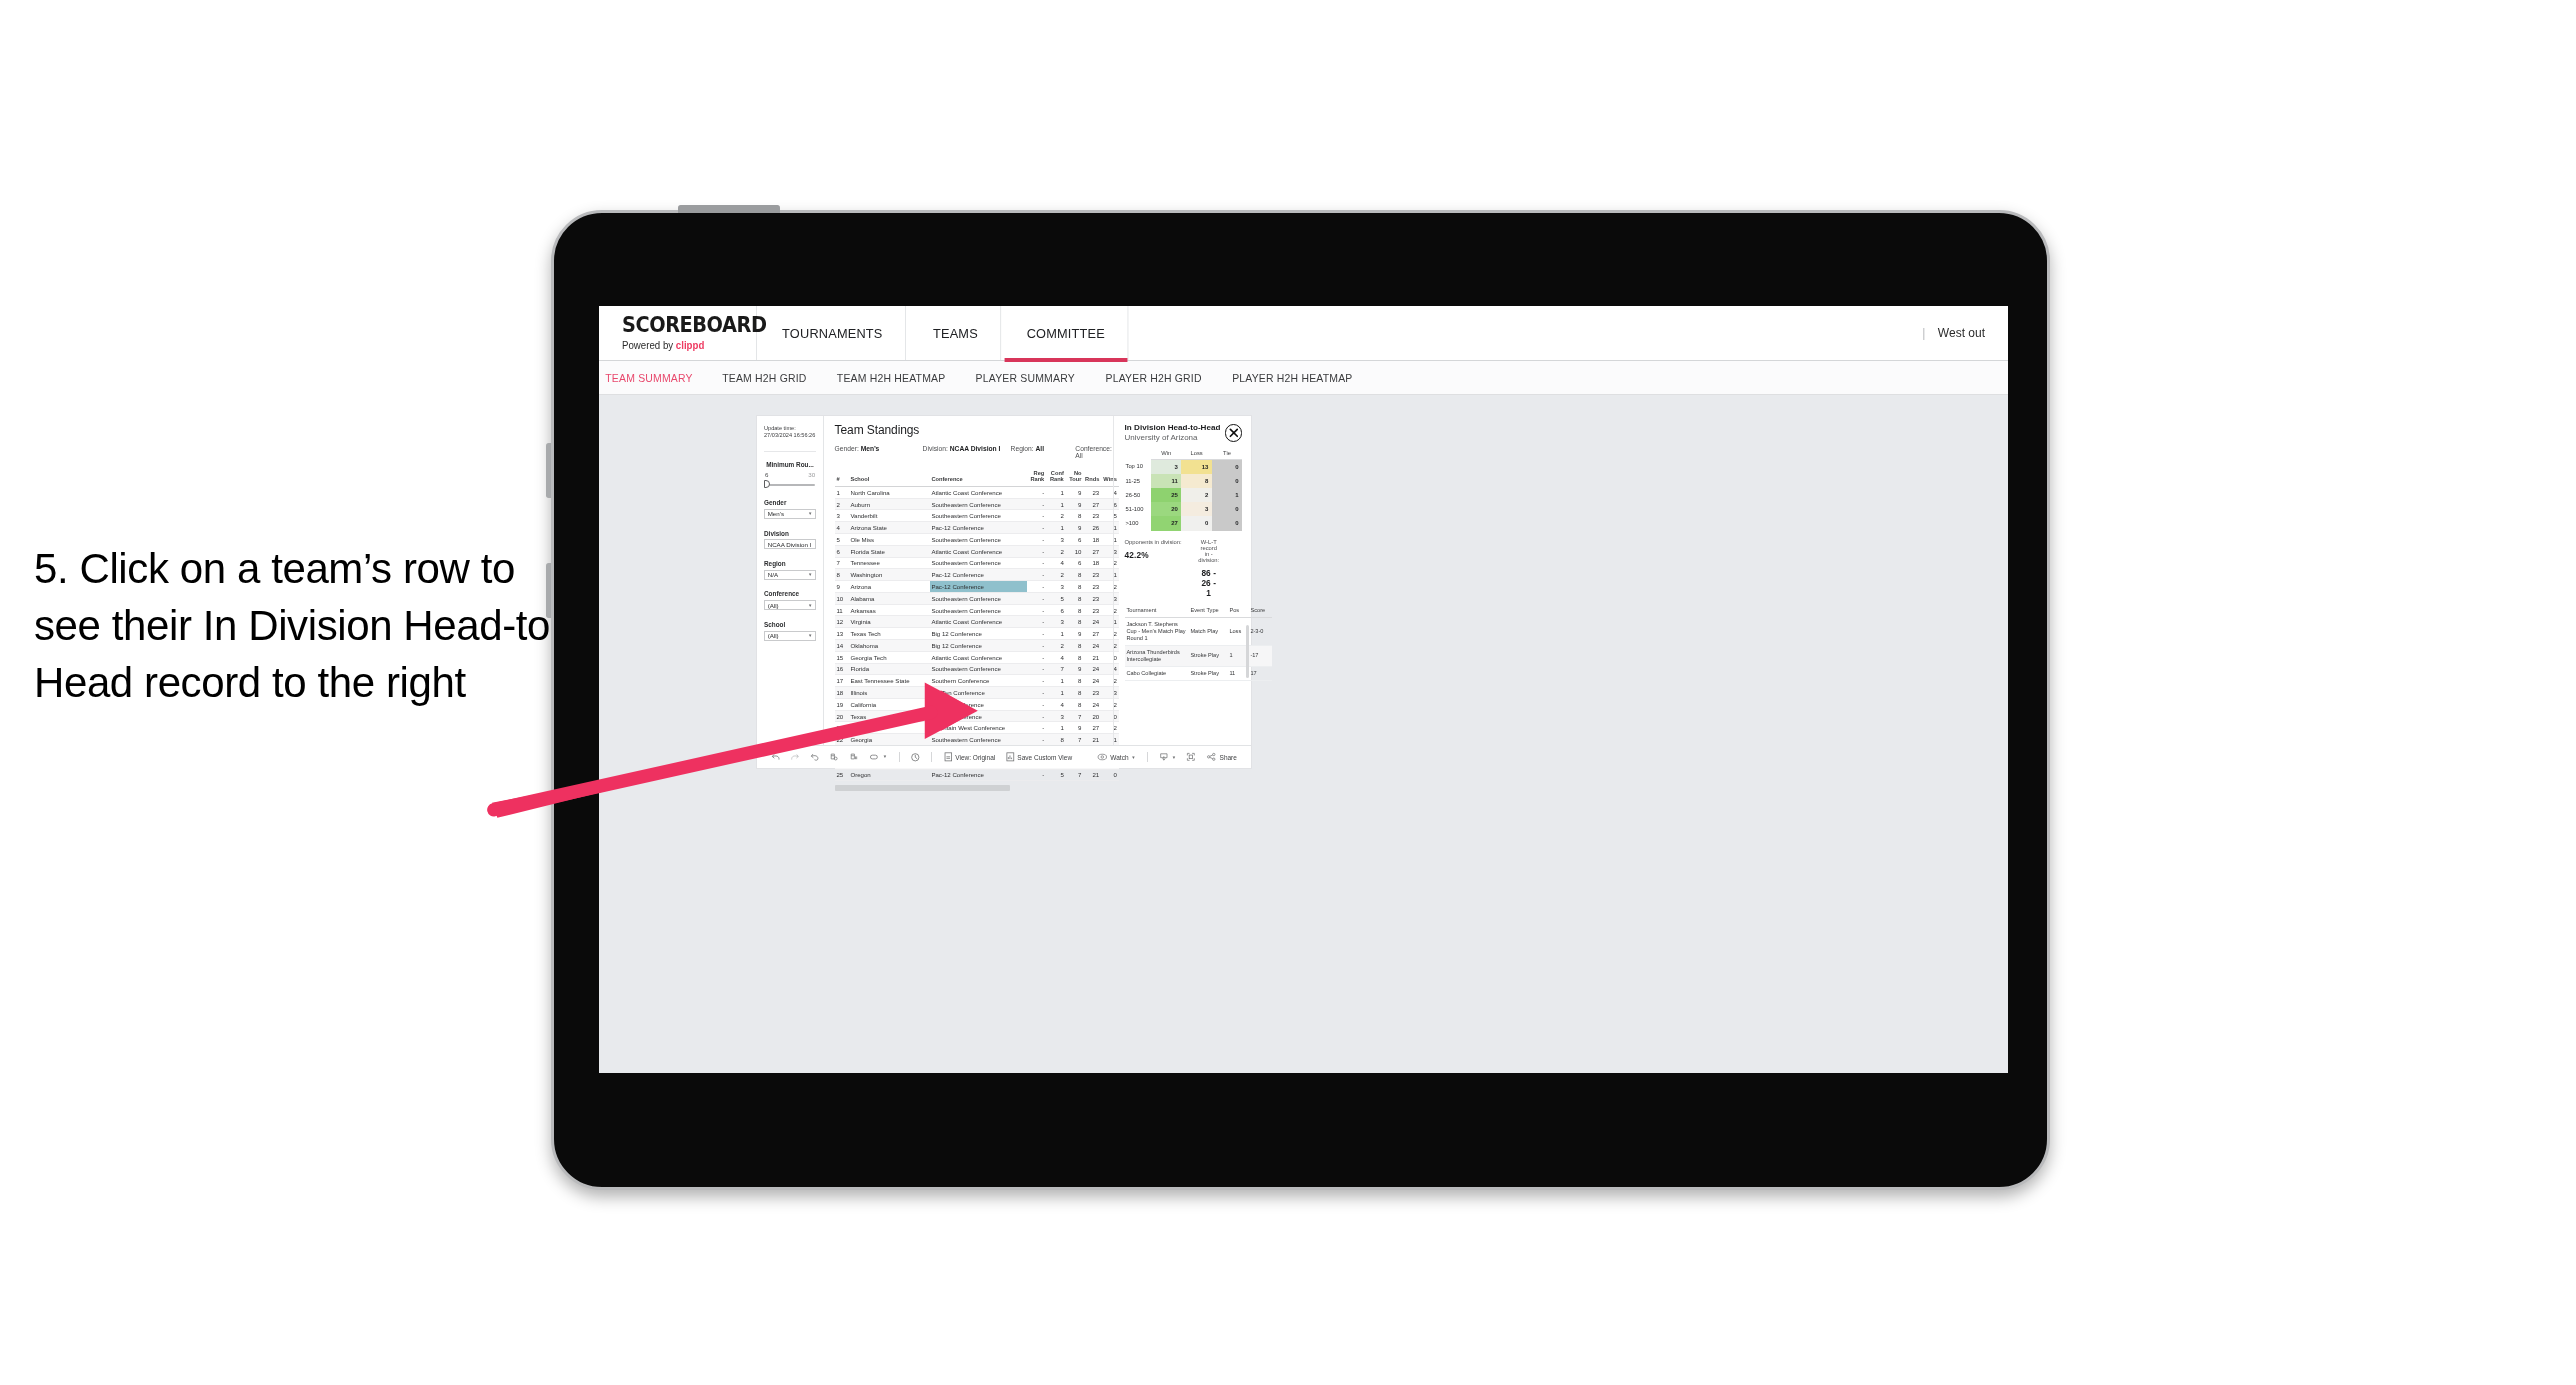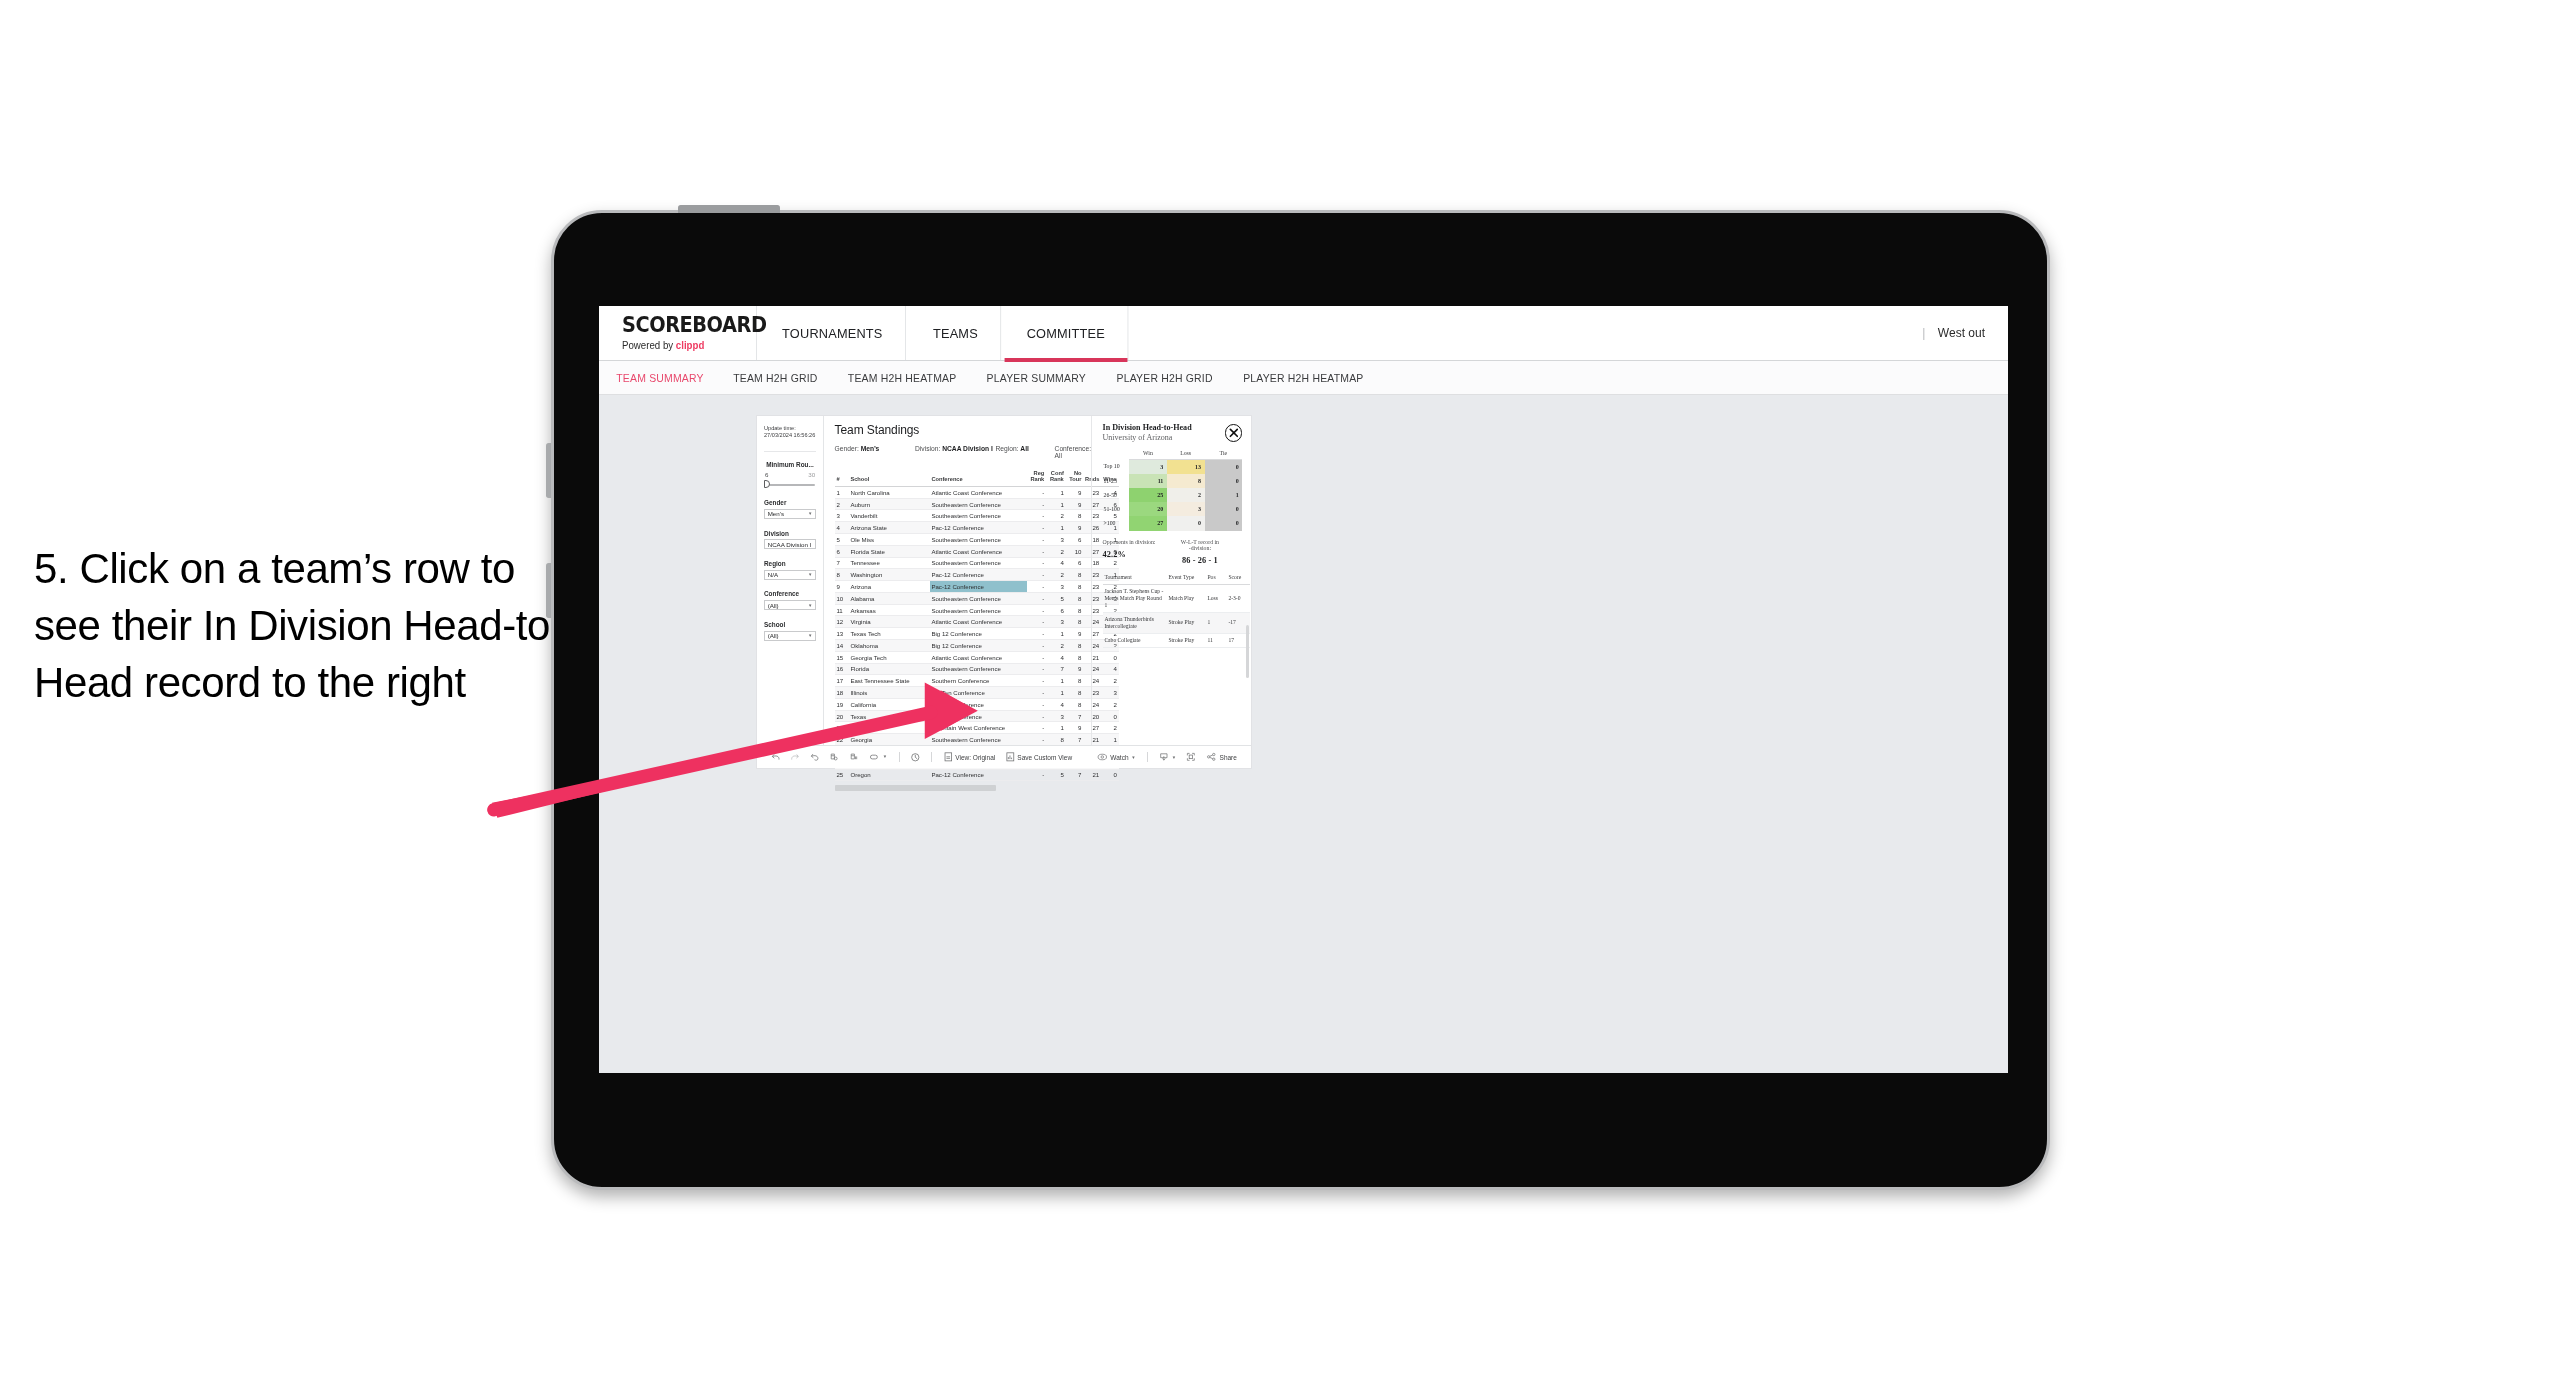--- a/index.html
+++ b/index.html
@@ -92,21 +92,21 @@
   .signout-wrap {
     display: flex; align-items: center; gap: 12.4px;
     padding-right: 23px; font-size: 12px; color: #2b2b2b;
   }
   .signout-div { color: #b9bbbd; }
 
   
   .subnav {
     height: 34px; background: #fbfbfc;
     border-bottom: 0.9px solid #dedfe1;
-    display: flex; align-items: center; padding-left: 15px; gap: 25px;
+    display: flex; align-items: center; padding-left: 4px; gap: 25px;
   }
   .subtab {
     font-size: 11px; color: #3a3b3d; letter-spacing: 0.2px;
     cursor: pointer; white-space: nowrap; transform: scaleX(0.95);
   }
   .subtab.active { color: #e8486c; }
 
   
   .workspace { height: calc(767px - 55px - 34px); background: #e8eaed; padding: 25px 0 0 0; position: relative; }
   .viz {
@@ -163,21 +163,21 @@
     overflow: hidden; text-overflow: ellipsis;
   }
   tr.row-alt td { background: #f7f7f8; }
   td.conf-hl { background: #8fc0cc !important; color: #14373f; }
   tr.sel td { }
 
   .hscroll-wrap { height: 6.2px; margin: 3.5px 0 0 0; position: relative; }
   .hscroll { position: absolute; left: 0; top: 0; height: 6.2px; width: 63%; background: #cfd1d3; border-radius: 0.9px; }
 
   
-  .h2h { width: 160px; border-left: 0.9px solid #e6e7e9; padding: 7px 8.8px 0 10.6px; flex-shrink: 0; position: relative; font-family: Liberation Serif, serif; }
+  .h2h { width: 138px; border-left: 0.9px solid #e6e7e9; padding: 7px 8.8px 0 10.6px; flex-shrink: 0; position: relative; }
   .h2h-title { font-size: 8.1px; font-weight: 700; color: #1c1d1f; }
   .h2h-sub { font-size: 8px; color: #5e5f61; margin-top: 0.9px; }
   .closebtn {
     position: absolute; right: 8.8px; top: 8px;
     width: 17.7px; height: 17.7px; border: 1.6px solid #111; border-radius: 50%;
     display: flex; align-items: center; justify-content: center; cursor: pointer;
   }
   .closebtn svg { display: block; }
 
   table.hm { width: 100%; border-collapse: collapse; margin-top: 8px; table-layout: fixed; }

